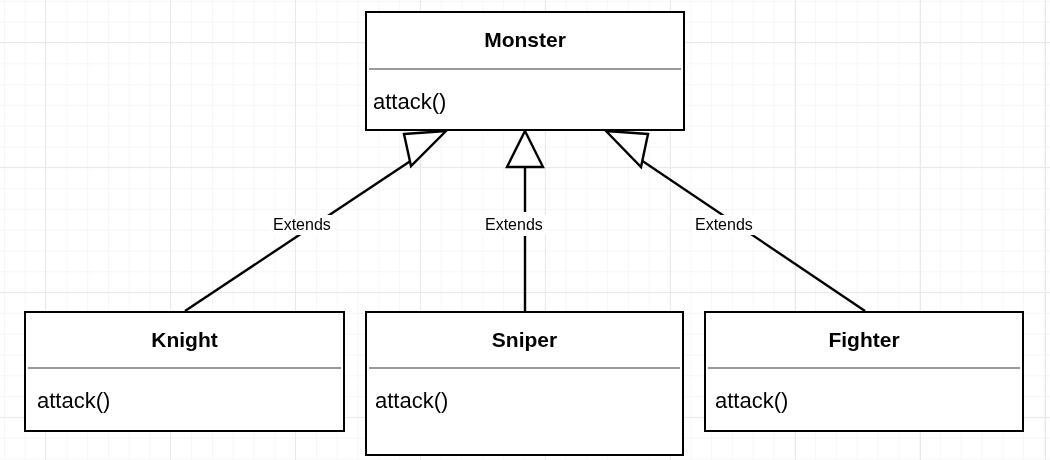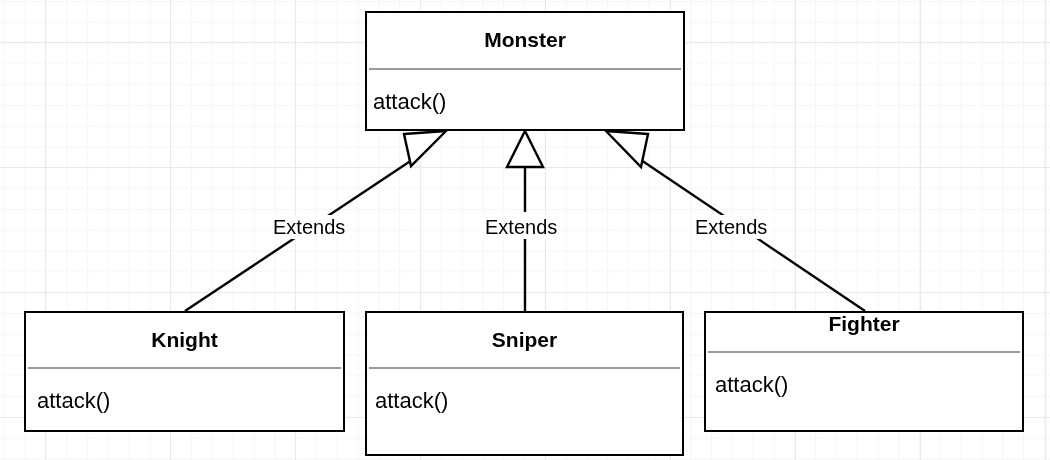--- a/index.html
+++ b/index.html
@@ -60,21 +60,21 @@
     margin: 0 2px;
   }
   .uml-member {
     font-size: 22px;
     color: #000000;
     font-family: "Liberation Sans", sans-serif;
     line-height: 1;
   }
   .edge-label {
     position: absolute;
-    font-size: 20px;
+    font-size: 16px;
     color: #000000;
     background: #ffffff;
     font-family: "Liberation Sans", sans-serif;
     white-space: nowrap;
     line-height: 1;
     padding: 2px 3px;
     z-index: 4;
   }
 </style>
 </head>
@@ -113,21 +113,21 @@
     <div class="uml-member" style="margin-top:21px; margin-left:11px;">attack()</div>
   </div>
 
   <div class="uml-class" style="left:365px; top:311px; width:319px; height:145px;">
     <div class="uml-title" style="margin-top:16px;">Sniper</div>
     <div class="uml-divider" style="margin-top:17px;"></div>
     <div class="uml-member" style="margin-top:21px; margin-left:8px;">attack()</div>
   </div>
 
   <div class="uml-class" style="left:704px; top:311px; width:320px; height:121px;">
-    <div class="uml-title" style="margin-top:0;">Fighter</div>
+    <div class="uml-title" style="margin-top:16px;">Fighter</div>
     <div class="uml-divider" style="margin-top:17px;"></div>
     <div class="uml-member" style="margin-top:21px; margin-left:9px;">attack()</div>
   </div>
 
   <div class="edge-label" style="left:270px; top:215px;">Extends</div>
 
   <div class="edge-label" style="left:482px; top:215px;">Extends</div>
 
   <div class="edge-label" style="left:692px; top:215px;">Extends</div>
 

